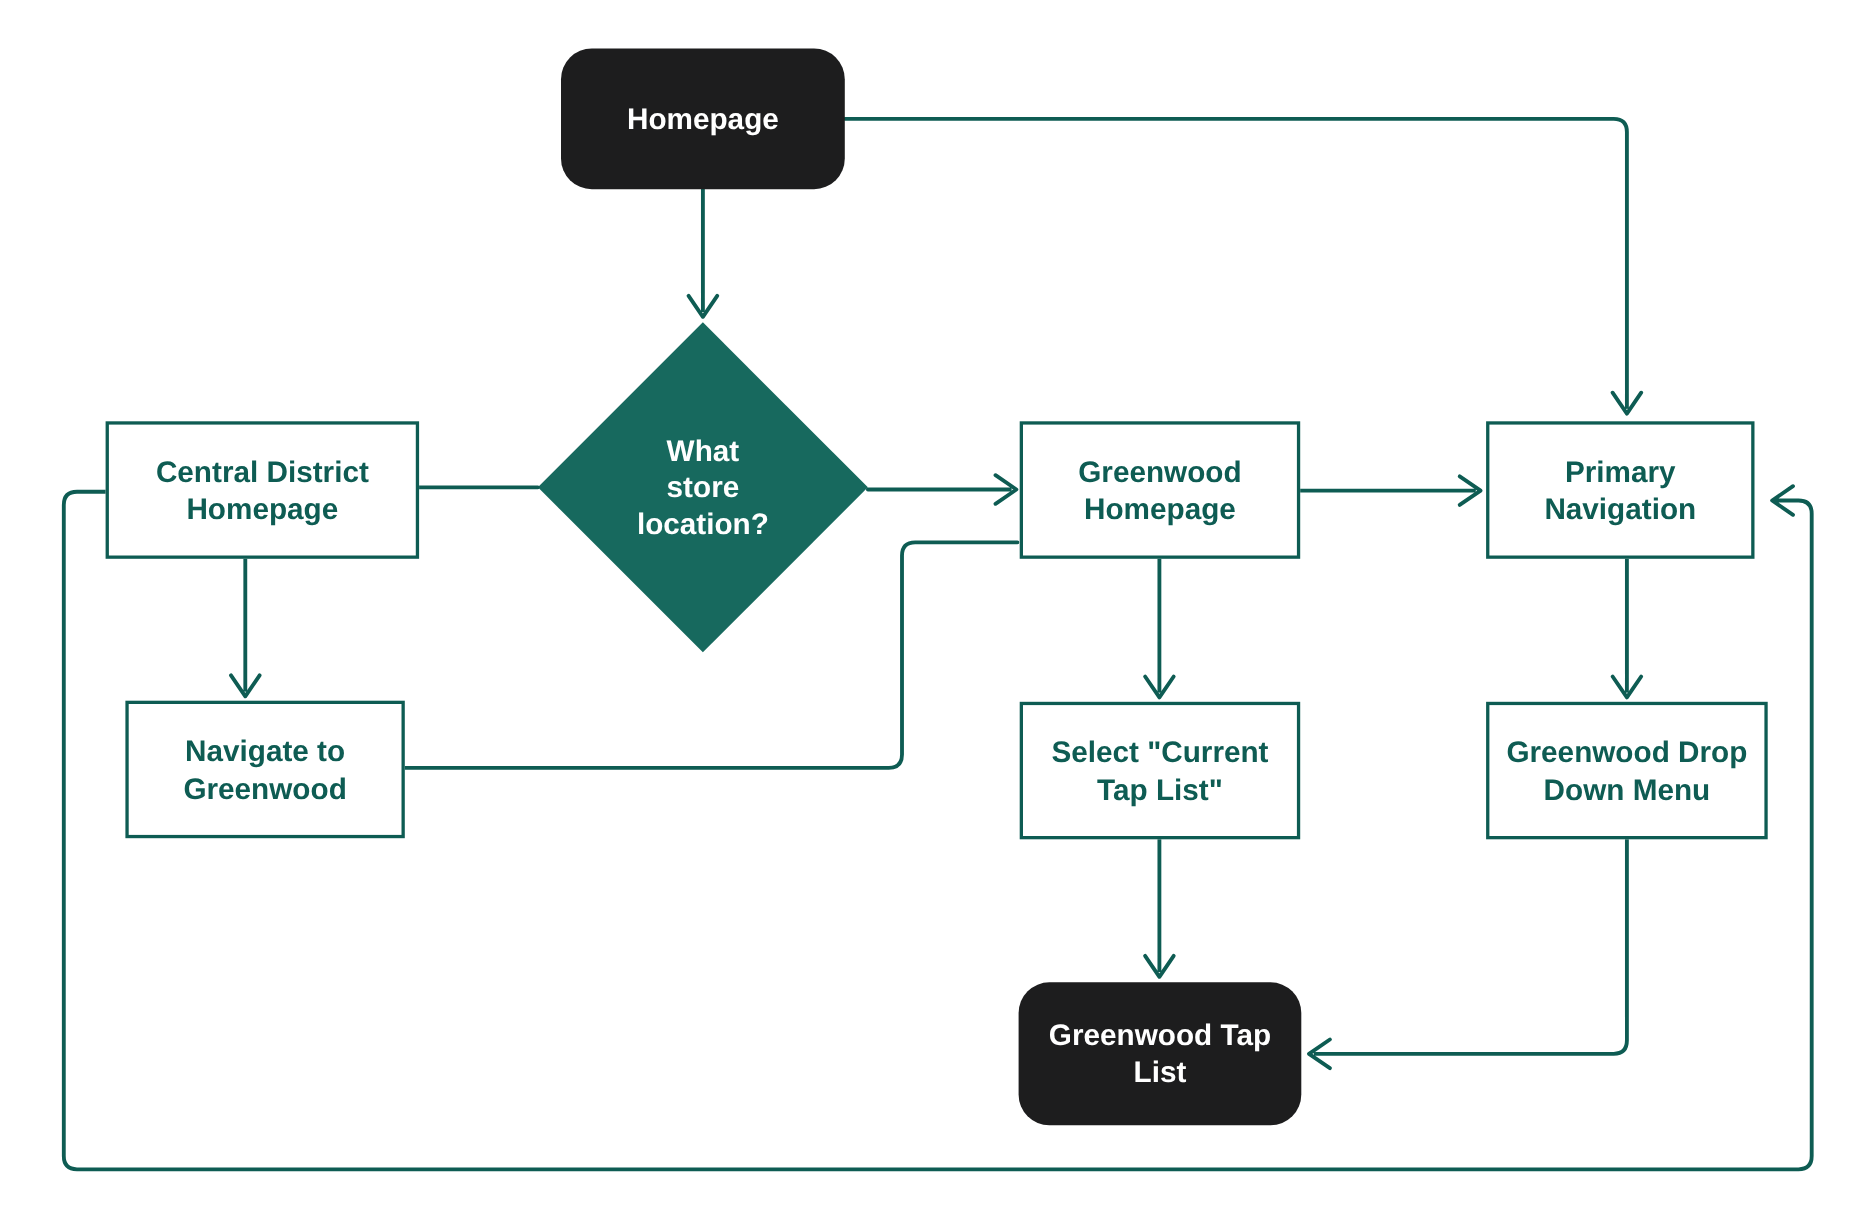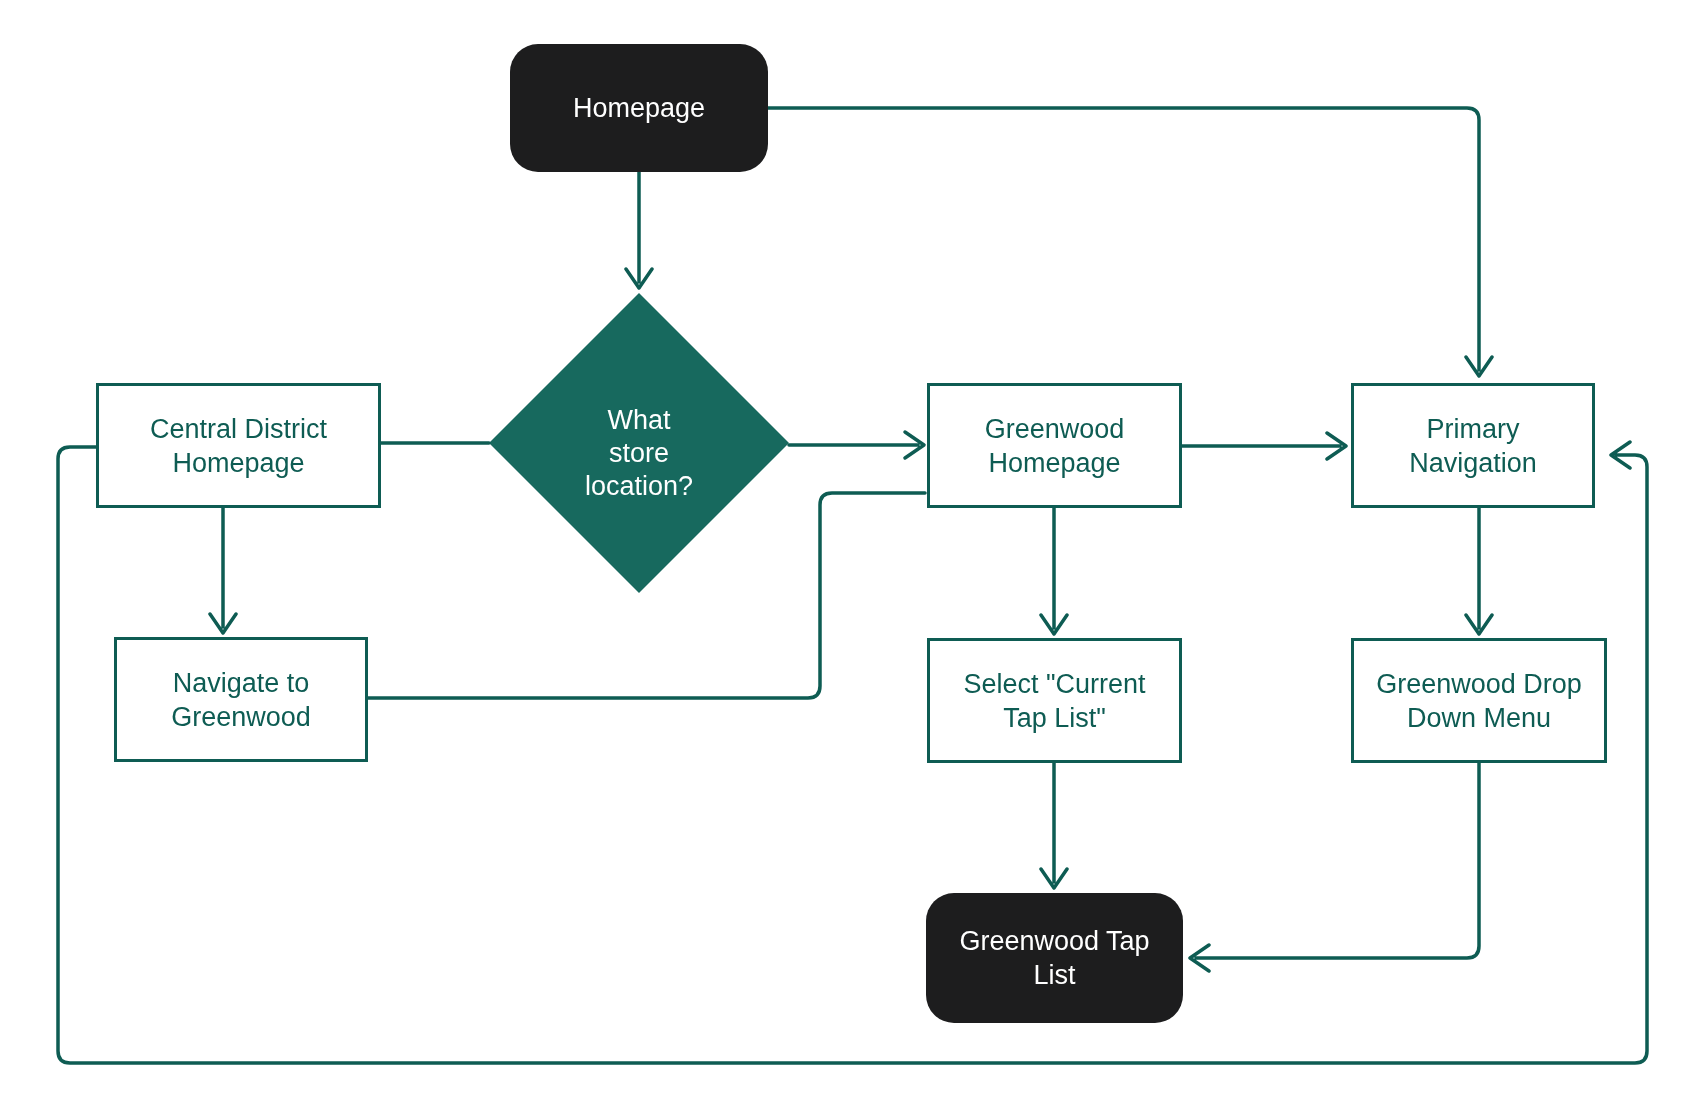--- a/index.html
+++ b/index.html
@@ -34,20 +34,21 @@
     display: flex;
     align-items: center;
     justify-content: center;
     text-align: center;
     box-sizing: border-box;
     font-size: 27px;
     line-height: 34px;
   }
   .node .label {
     white-space: pre-line;
+    font-weight: bold;
   }
   .node.process {
     background: #ffffff;
     border: 3.5px solid #0e5c53;
     color: #0e5c53;
   }
   .node.terminal {
     background: #1d1d1e;
     border-radius: 28px;
     color: #ffffff;
@@ -92,21 +93,21 @@
 
     <path class="edge" d="M1479 763 V946 Q1479 958 1467 958 H1196 M1209 945 L1190 958 L1209 971"></path>
 
     <path class="edge" d="M96 447 H70 Q58 447 58 459 V1051 Q58 1063 70 1063 H1635 Q1647 1063 1647 1051 V467 Q1647 455 1635 455 H1616 M1630 442 L1611 455 L1630 468"></path>
   </svg>
 
   <div class="node terminal" style="left:510px; top:44px; width:258px; height:128px;">
     <span class="label">Homepage</span>
   </div>
 
-  <div class="node decision-label" style="left:529px; top:383px; width:220px; height:120px; line-height:33px;align-items:flex-end;">
+  <div class="node decision-label" style="left:529px; top:383px; width:220px; height:120px; line-height:33px;">
     <span class="label">What
 store
 location?</span>
   </div>
 
   <div class="node process" style="left:96px; top:383px; width:285px; height:125px;">
     <span class="label">Central District
 Homepage</span>
   </div>
 

